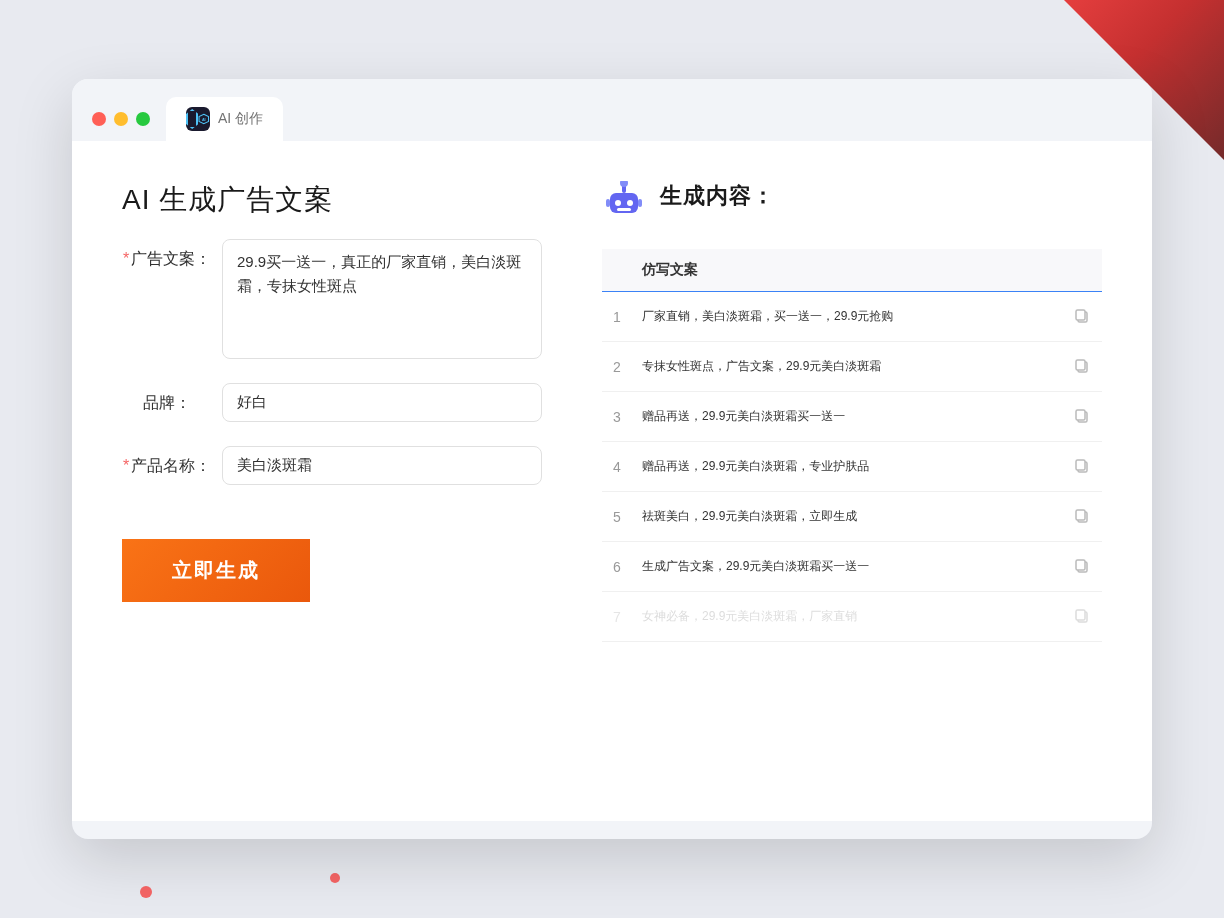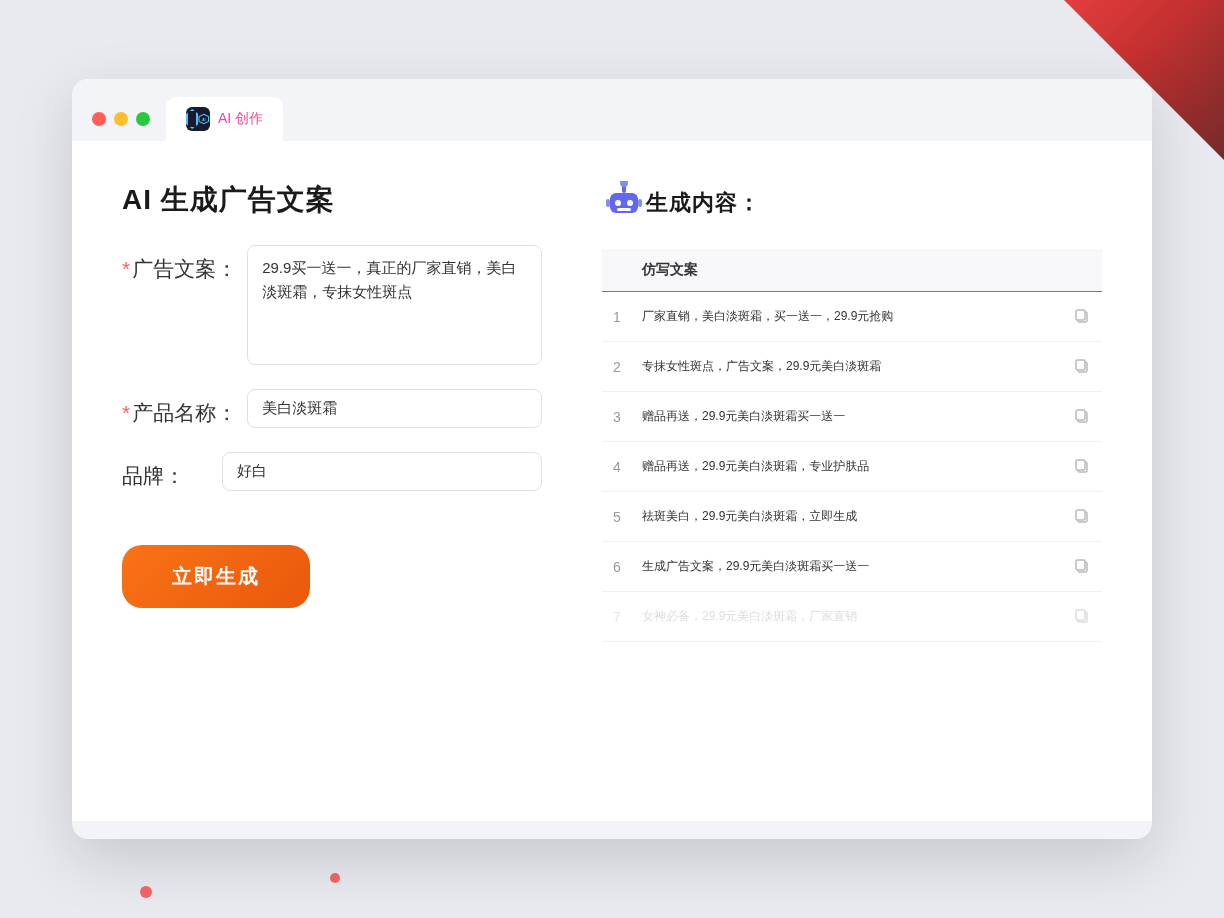--- a/index.html
+++ b/index.html
@@ -74,21 +74,21 @@
     .tl-green { background: #27c93f; }
 
     .tab {
       background: #ffffff;
       border-radius: 10px 10px 0 0;
       padding: 10px 20px;
       display: flex;
       align-items: center;
       gap: 8px;
       font-size: 14px;
-      color: #ec4899;
+      color: #737373;
       font-weight: 500;
     }
 
     
     .ai-tab-icon {
       width: 24px; height: 24px;
       background: #1a1a2e;
       border-radius: 6px;
       display: flex;
       align-items: center;
@@ -112,37 +112,37 @@
       display: flex;
       gap: 60px;
     }
 
     
     .left-panel {
       flex: 0 0 420px;
     }
     .page-title {
       font-size: 28px;
-      font-weight: 700;
+      font-weight: 400;
       color: #1a1a1a;
-      margin-bottom: 26px;
+      margin-bottom: 20px;
       letter-spacing: 1px;
     }
 
     .form-row {
       display: flex;
       align-items: flex-start;
       margin-bottom: 24px;
       gap: 10px;
     }
     .form-label {
-      font-size: 21px;
+      font-size: 16px;
       color: #333;
       min-width: 90px;
-      text-align: left;
+      text-align: center;
       padding-top: 10px;
       flex-shrink: 0;
     }
     .required-star {
       color: #f56565;
       margin-right: 2px;
     }
     .form-input {
       flex: 1;
       border: 1.5px solid #e0e0e0;
@@ -157,39 +157,40 @@
     }
     textarea.form-input {
       height: 120px;
       line-height: 1.6;
     }
 
     .generate-btn {
       background: linear-gradient(135deg, #f97316, #ea580c);
       color: #fff;
       border: none;
-      border-radius: 20px;
+      border-radius: 0;
       padding: 18px 50px;
       font-size: 20px;
       font-weight: 600;
       cursor: pointer;
       margin-top: 30px;
       letter-spacing: 2px;
       font-family: inherit;
     }
 
     
     .right-panel {
       flex: 1;
       min-width: 0;
     }
 
     .result-header {
       display: flex;
-      align-items: center;
+      align-items: flex-start;
+      gap: 14px;
       margin-bottom: 24px;
     }
 
     .result-title {
       font-size: 22px;
       font-weight: 600;
       color: #1a1a1a;
       letter-spacing: 1px;
     }
 
@@ -277,30 +278,30 @@
       
       <div class="form-row">
         <label class="form-label">
           <span class="required-star">*</span><span>广告文案：</span>
         </label>
         <textarea class="form-input" style="">29.9买一送一，真正的厂家直销，美白淡斑霜，专抹女性斑点</textarea>
       </div>
 
       
       <div class="form-row">
+        <label class="form-label">品牌：</label>
+        <input type="text" class="form-input" value="好白" style="">
+      </div>
+
+      
+      <div class="form-row">
         <label class="form-label">
           <span class="required-star">*</span><span>产品名称：</span>
         </label>
         <input type="text" class="form-input" value="美白淡斑霜" style="">
-      </div>
-
-      
-      <div class="form-row">
-        <label class="form-label">品牌：</label>
-        <input type="text" class="form-input" value="好白" style="">
       </div>
 
       
       <button class="generate-btn">立即生成</button>
     </div>
 
     <div class="right-panel">
 
       <div class="result-header">
 

